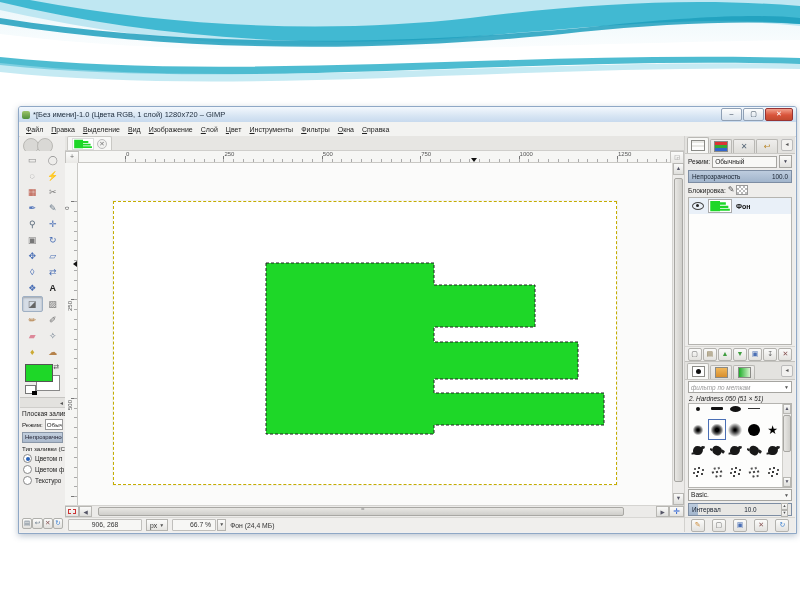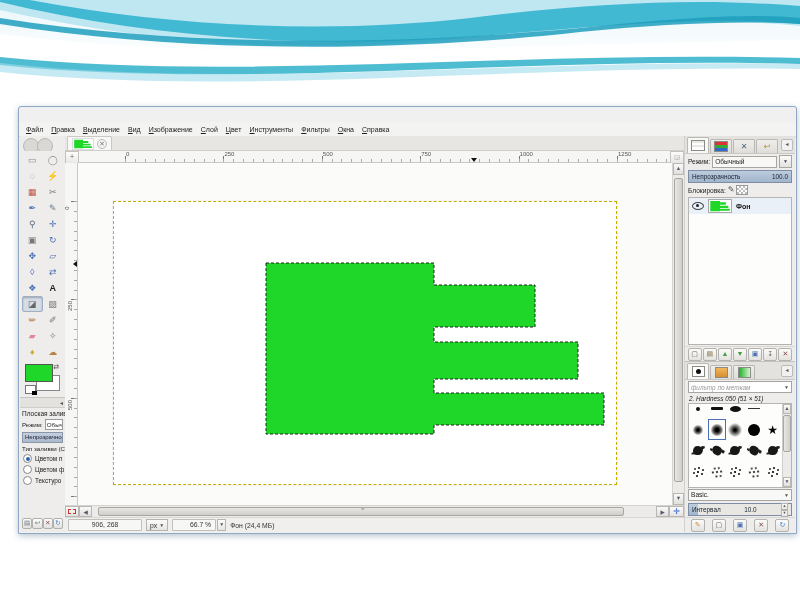--- a/index.html
+++ b/index.html
@@ -195,20 +195,29 @@
     <path d="M0,18 C200,50 420,44 600,26 C700,16 760,14 800,18 V24 C740,20 660,24 580,32 C420,50 200,56 0,24 Z" fill="#1f9fbd" opacity="0.85"></path>
     <path d="M0,40 C240,68 480,48 800,42 V46 C480,54 240,74 0,46 Z" fill="#d9e2e6" opacity="0.8"></path>
     <path d="M0,34 C240,64 500,44 800,40 V95 H0 Z" fill="#ffffff"></path>
     <path d="M0,57 C240,82 520,50 800,58 V64 C520,56 240,90 0,65 Z" fill="#2fb0c9" opacity="0.85"></path>
     <path d="M0,63 C240,90 520,58 800,64 V69 C520,64 240,97 0,72 Z" fill="#9fdceb" opacity="0.6"></path>
   </svg>
 </div>
 
 <div class="gimp-window">
 
+  <div class="titlebar">
+    <span class="title-ico"></span>
+    <span class="title-text">*[Без имени]-1.0 (Цвета RGB, 1 слой) 1280x720 – GIMP</span>
+    <span class="winbtns">
+      <span class="winbtn">–</span>
+      <span class="winbtn">▢</span>
+      <span class="winbtn close">✕</span>
+    </span>
+  </div>
 
   <div class="menubar" id="menubar">
       <span class="menu-item">Файл</span>
       <span class="menu-item">Правка</span>
       <span class="menu-item">Выделение</span>
       <span class="menu-item">Вид</span>
       <span class="menu-item">Изображение</span>
       <span class="menu-item">Слой</span>
       <span class="menu-item">Цвет</span>
       <span class="menu-item">Инструменты</span>

